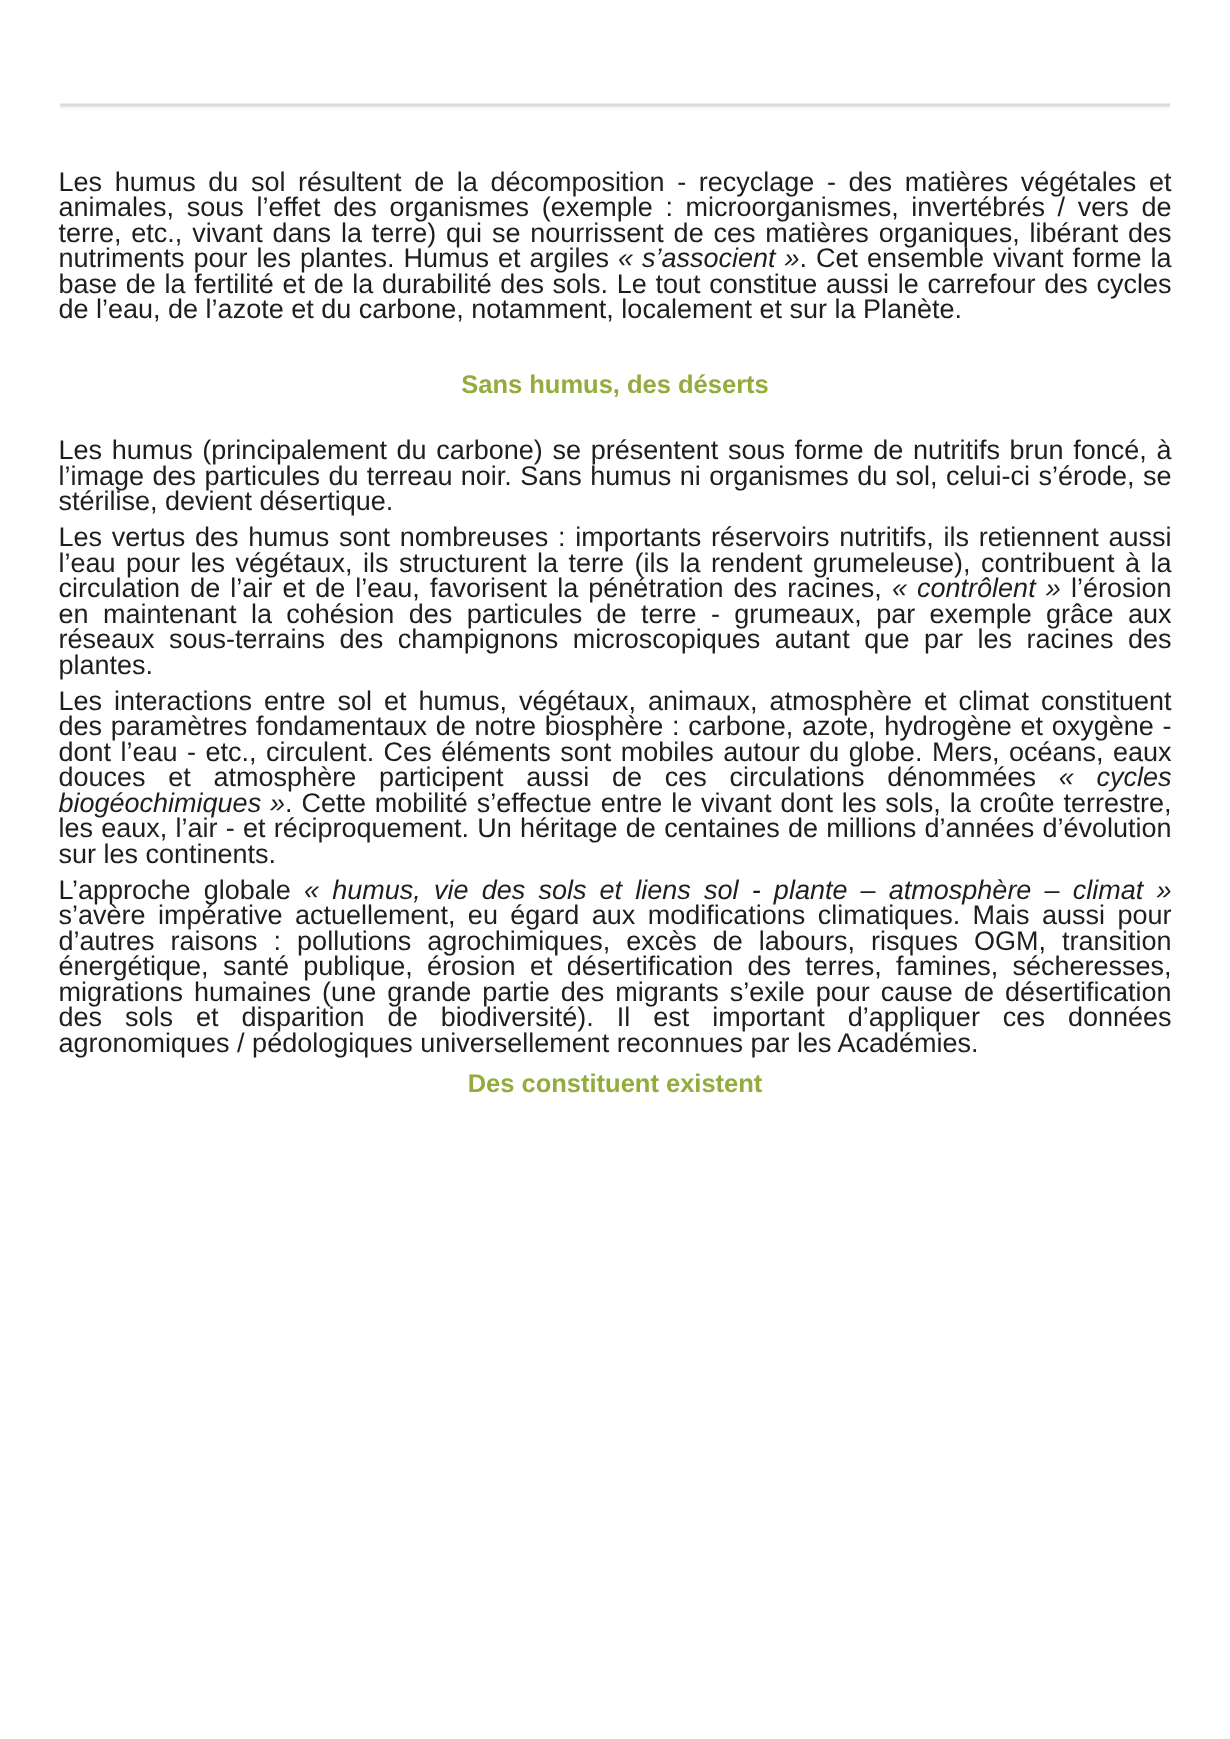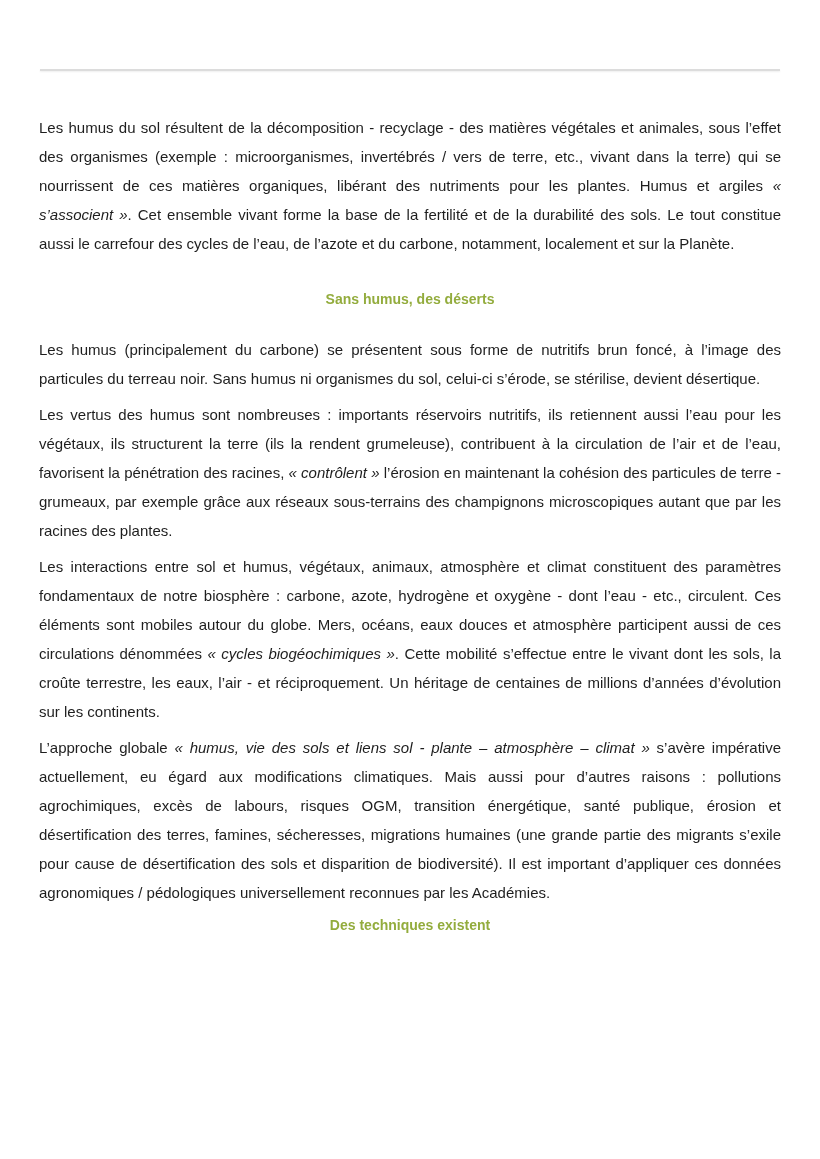--- a/index.html
+++ b/index.html
@@ -26,31 +26,31 @@
     height: 2px;
     background: var(--divider);
     margin: 69px 40px 0 40px;
     box-shadow: 0 1px 2px rgba(0,0,0,0.07);
   }
   .content {
     padding: 42px 39px 0 39px;
   }
   .para {
     margin: 0 0 7px 0;
-    font-size: 15px;
-    line-height: 29px;
+    font-size: 18px;
+    line-height: 17px;
     text-align: justify;
     color: var(--text);
   }
   .para em {
     font-style: italic;
   }
   .heading {
     margin: 30px 0 24px 0;
-    font-size: 14px;
+    font-size: 17px;
     line-height: 23px;
     font-weight: bold;
     text-align: center;
     color: var(--accent);
   }
   .content .heading:last-child {
     margin-top: 0; 
     margin-bottom: 0;
   }
 </style>
@@ -59,15 +59,15 @@
 
 <div class="page">
   <hr class="divider">
   <div class="content">
       <p class="para"><span>Les humus du sol résultent de la décomposition - recyclage - des matières végétales et animales, sous l’effet des organismes (exemple : microorganismes, invertébrés / vers de terre, etc., vivant dans la terre) qui se nourrissent de ces matières organiques, libérant des nutriments pour les plantes. Humus et argiles </span><em>« s’associent »</em><span>. Cet ensemble vivant forme la base de la fertilité et de la durabilité des sols. Le tout constitue aussi le carrefour des cycles de l’eau, de l’azote et du carbone, notamment, localement et sur la Planète.</span></p>
       <h2 class="heading">Sans humus, des déserts</h2>
       <p class="para"><span>Les humus (principalement du carbone) se présentent sous forme de nutritifs brun foncé, à l’image des particules du terreau noir. Sans humus ni organismes du sol, celui-ci s’érode, se stérilise, devient désertique.</span></p>
       <p class="para"><span>Les vertus des humus sont nombreuses : importants réservoirs nutritifs, ils retiennent aussi l’eau pour les végétaux, ils structurent la terre (ils la rendent grumeleuse), contribuent à la circulation de l’air et de l’eau, favorisent la pénétration des racines, </span><em>« contrôlent »</em><span> l’érosion en maintenant la cohésion des particules de terre - grumeaux, par exemple grâce aux réseaux sous-terrains des champignons microscopiques autant que par les racines des plantes.</span></p>
       <p class="para"><span>Les interactions entre sol et humus, végétaux, animaux, atmosphère et climat constituent des paramètres fondamentaux de notre biosphère : carbone, azote, hydrogène et oxygène - dont l’eau - etc., circulent. Ces éléments sont mobiles autour du globe. Mers, océans, eaux douces et atmosphère participent aussi de ces circulations dénommées </span><em>« cycles biogéochimiques »</em><span>. Cette mobilité s’effectue entre le vivant dont les sols, la croûte terrestre, les eaux, l’air - et réciproquement. Un héritage de centaines de millions d’années d’évolution sur les continents.</span></p>
       <p class="para"><span>L’approche globale </span><em>« humus, vie des sols et liens sol - plante – atmosphère – climat »</em><span> s’avère impérative actuellement, eu égard aux modifications climatiques. Mais aussi pour d’autres raisons : pollutions agrochimiques, excès de labours, risques OGM, transition énergétique, santé publique, érosion et désertification des terres, famines, sécheresses, migrations humaines (une grande partie des migrants s’exile pour cause de désertification des sols et disparition de biodiversité). Il est important d’appliquer ces données agronomiques / pédologiques universellement reconnues par les Académies.</span></p>
-      <h2 class="heading">Des techniques existent</h2>
+      <h2 class="heading">Des constituent existent</h2>
     </div>
 </div>
 
 </body></html>

